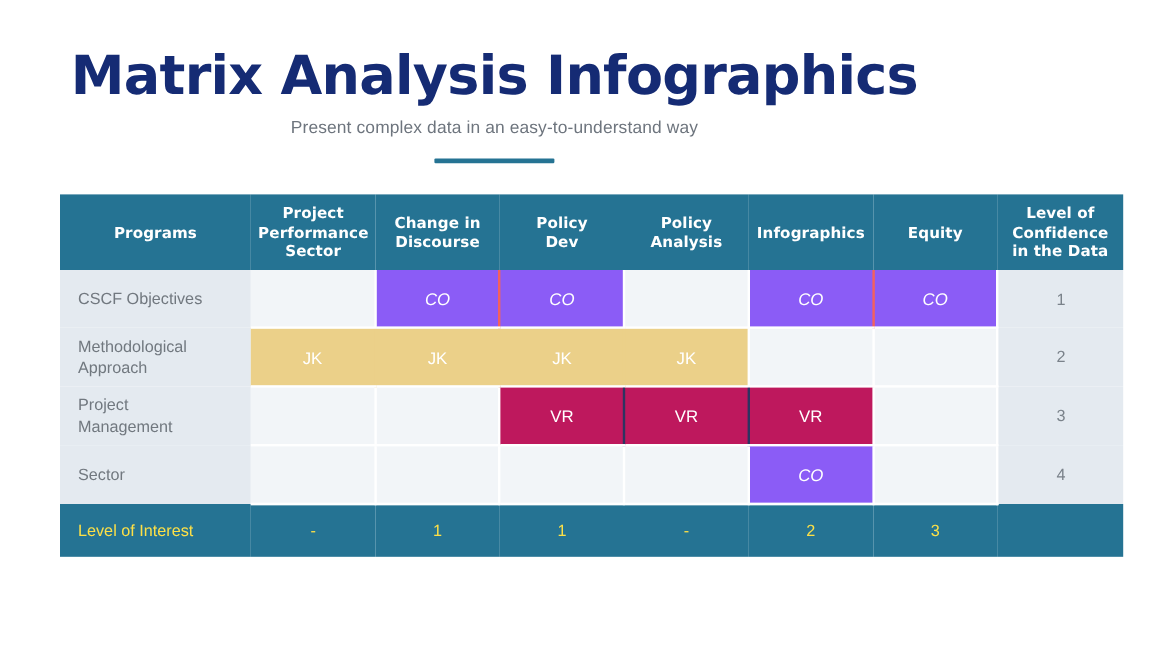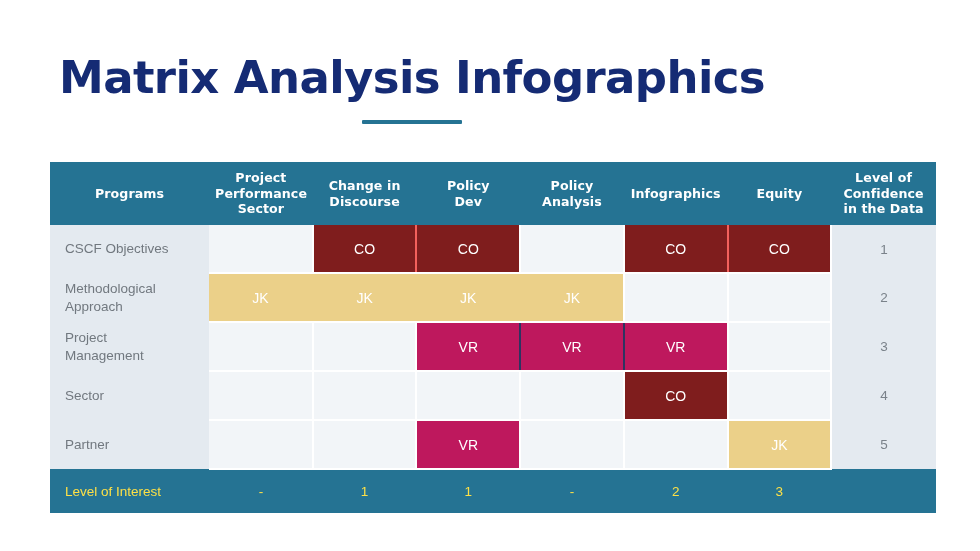--- a/index.html
+++ b/index.html
@@ -12,21 +12,21 @@
     background: #ffffff;
     font-family: "Liberation Sans", "DejaVu Sans", sans-serif;
     overflow: hidden;
     position: relative;
   }
 
   
   .header-block {
     position: absolute;
     left: 0;
-    top: 16px;
+    top: 1px;
     width: 824px;
     text-align: center;
   }
   .page-title {
     margin: 0;
     padding-top: 38px;
     font-size: 45px;
     line-height: 1.08;
     font-weight: bold;
     letter-spacing: -0.6px;
@@ -106,24 +106,25 @@
     border-bottom: 0;
   }
   tbody td.conf {
     background: #E4EAF0;
     border-right: 0;
     border-bottom: 0;
     color: #7A828A;
     font-size: 13.5px;
   }
   tbody td.fill-red {
-    background: #7f1d1d;
+    background: #8b5cf6;
     color: #ffffff;
     font-size: 14px;
     border-right-color: #F4615C;
+    font-style: italic;
   }
   tbody td.fill-red.end { border-right-color: #ffffff; }
   tbody td.fill-navy {
     background: #be185d;
     color: #ffffff;
     font-size: 14px;
     border-right-color: #2E3361;
   }
   tbody td.fill-navy.end { border-right-color: #ffffff; }
   tbody td.fill-yellow {
@@ -148,20 +149,21 @@
     text-align: left;
     padding-left: 15px;
     font-size: 13.5px;
   }
 </style>
 </head>
 <body>
 
 <div class="header-block">
   <h1 class="page-title">Matrix Analysis Infographics</h1>
+  <p class="page-subtitle">Present complex data in an easy-to-understand way</p>
   <div class="accent-bar"></div>
 </div>
 
 <div class="matrix-wrap">
   <table class="matrix">
     <colgroup>
       <col class="c-prog">
       <col class="c-dat-l">
       <col class="c-dat-l">
       <col class="c-dat-l">
@@ -246,30 +248,20 @@
         <td class="rowlabel">Sector</td>
         <td></td>
         <td></td>
         <td></td>
         <td></td>
         <td class="fill-red end">CO</td>
         <td></td>
         <td class="conf">4</td>
       </tr>
 
-      <tr>
-        <td class="rowlabel">Partner</td>
-        <td></td>
-        <td></td>
-        <td class="fill-navy end">VR</td>
-        <td></td>
-        <td></td>
-        <td class="fill-yellow end">JK</td>
-        <td class="conf">5</td>
-      </tr>
     </tbody>
 
     <tfoot>
       <tr>
         <td class="footlabel">Level of Interest</td>
         <td>-</td>
         <td>1</td>
         <td>1</td>
         <td>-</td>
         <td>2</td>

